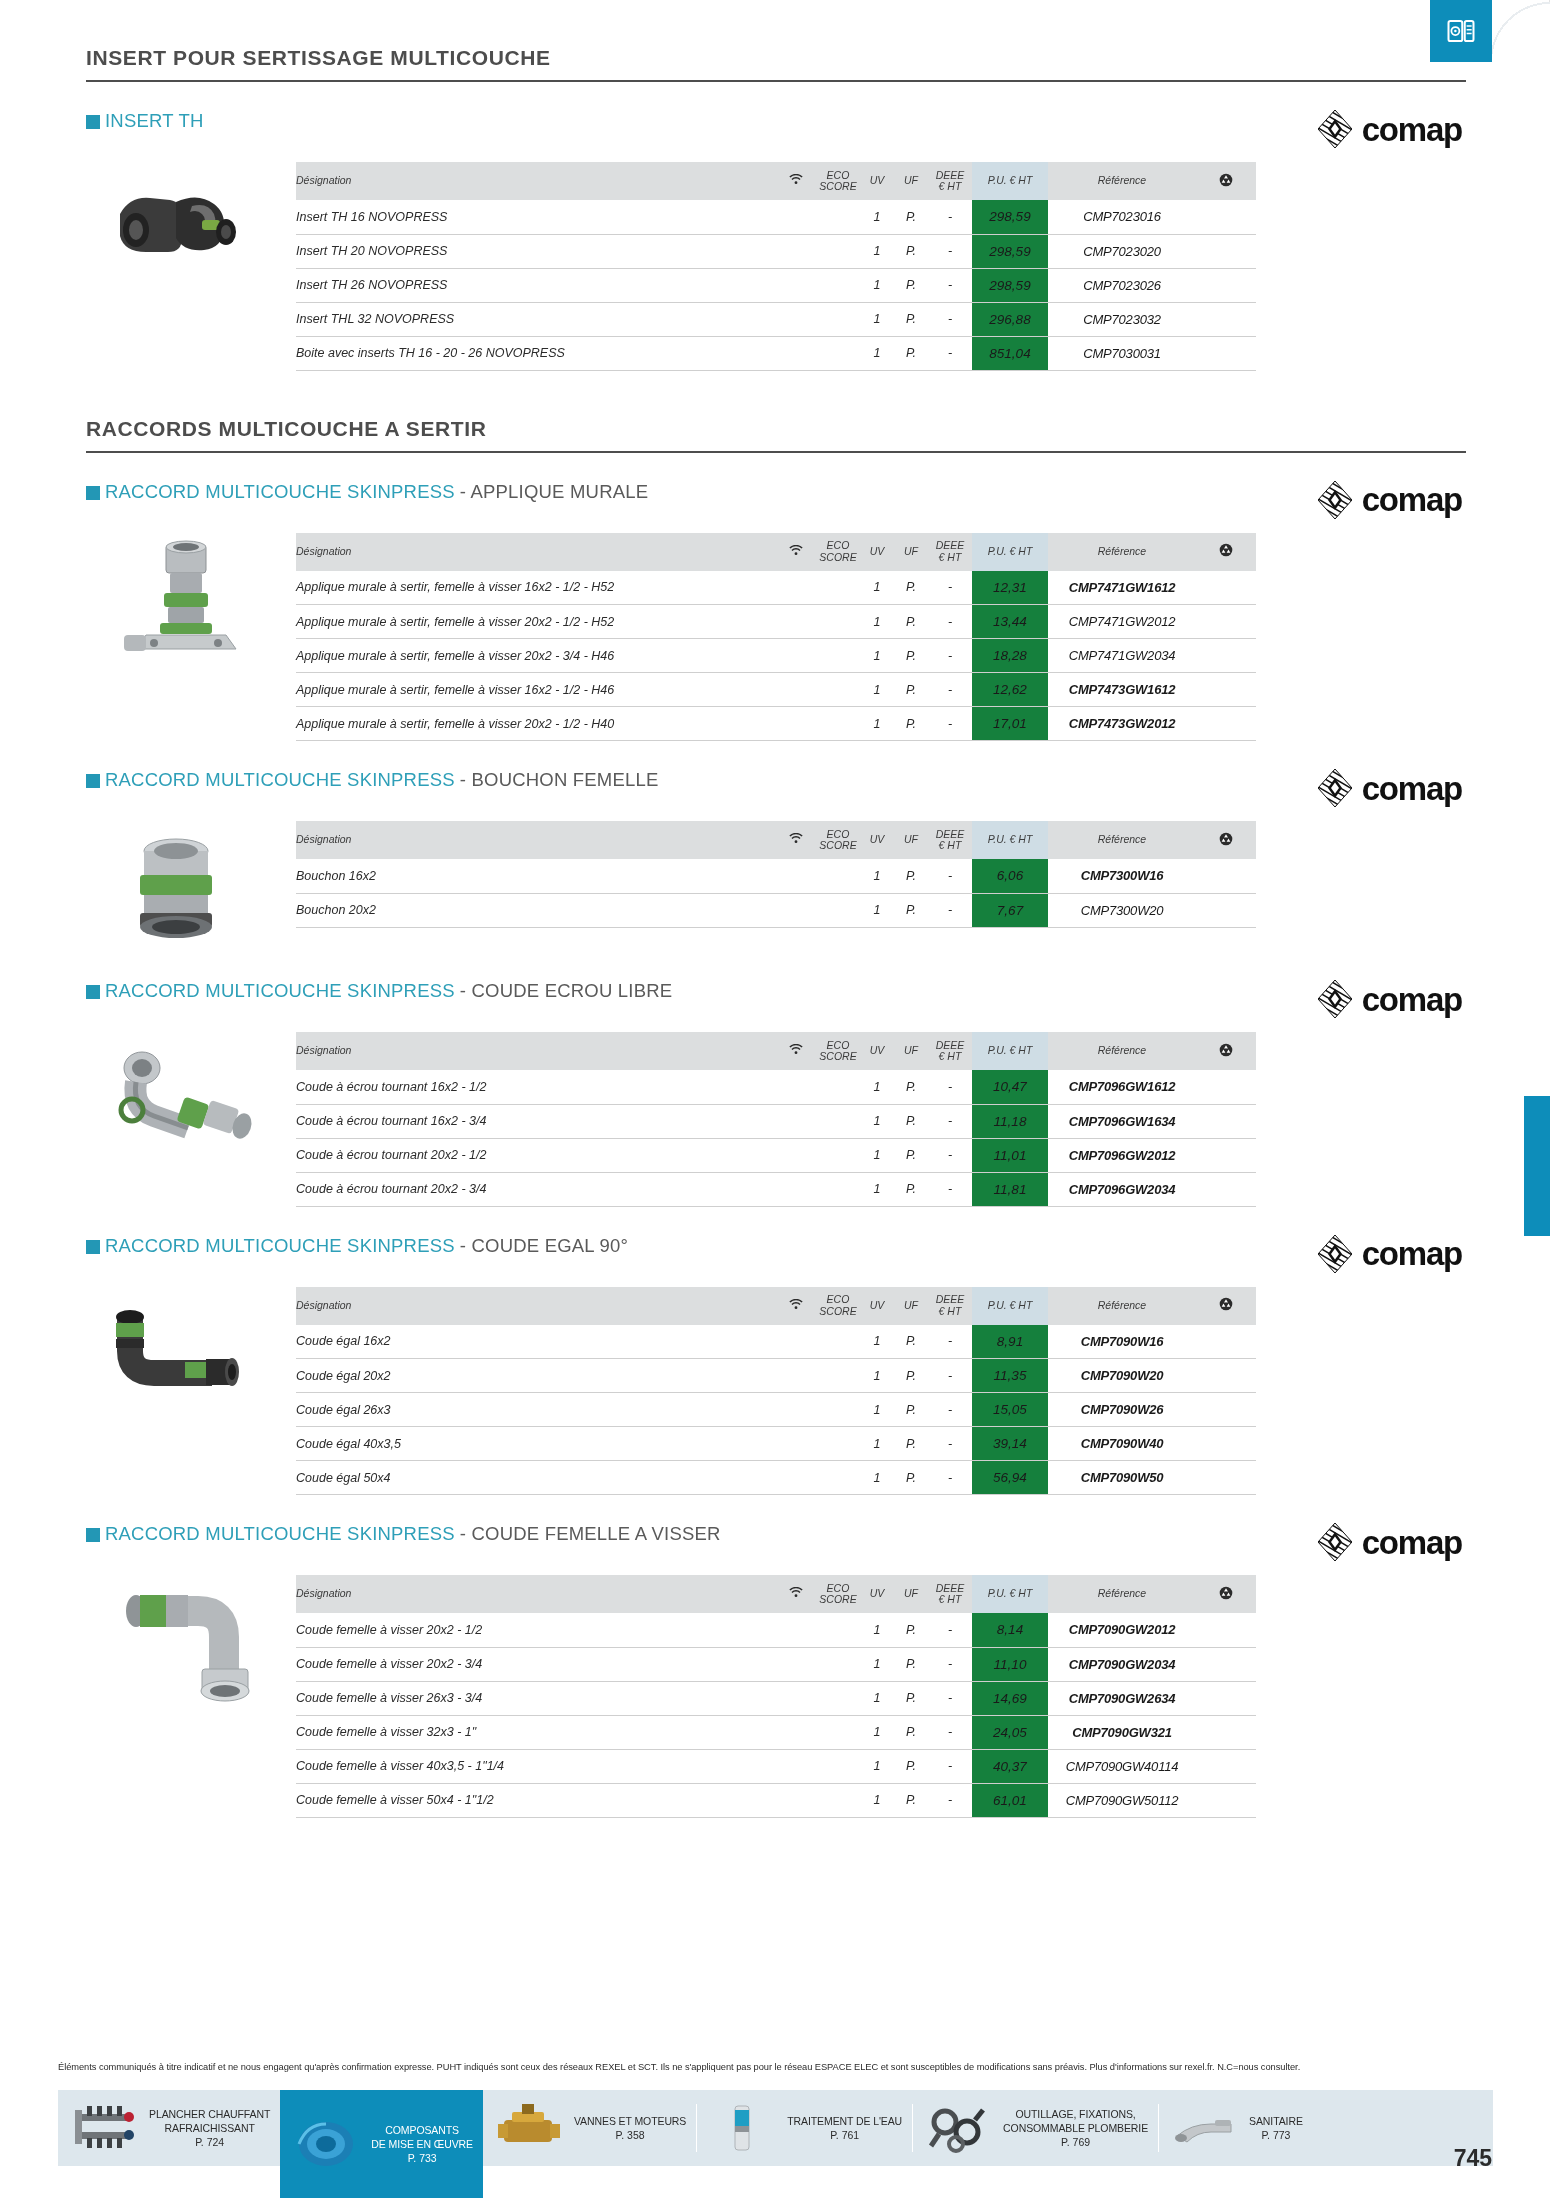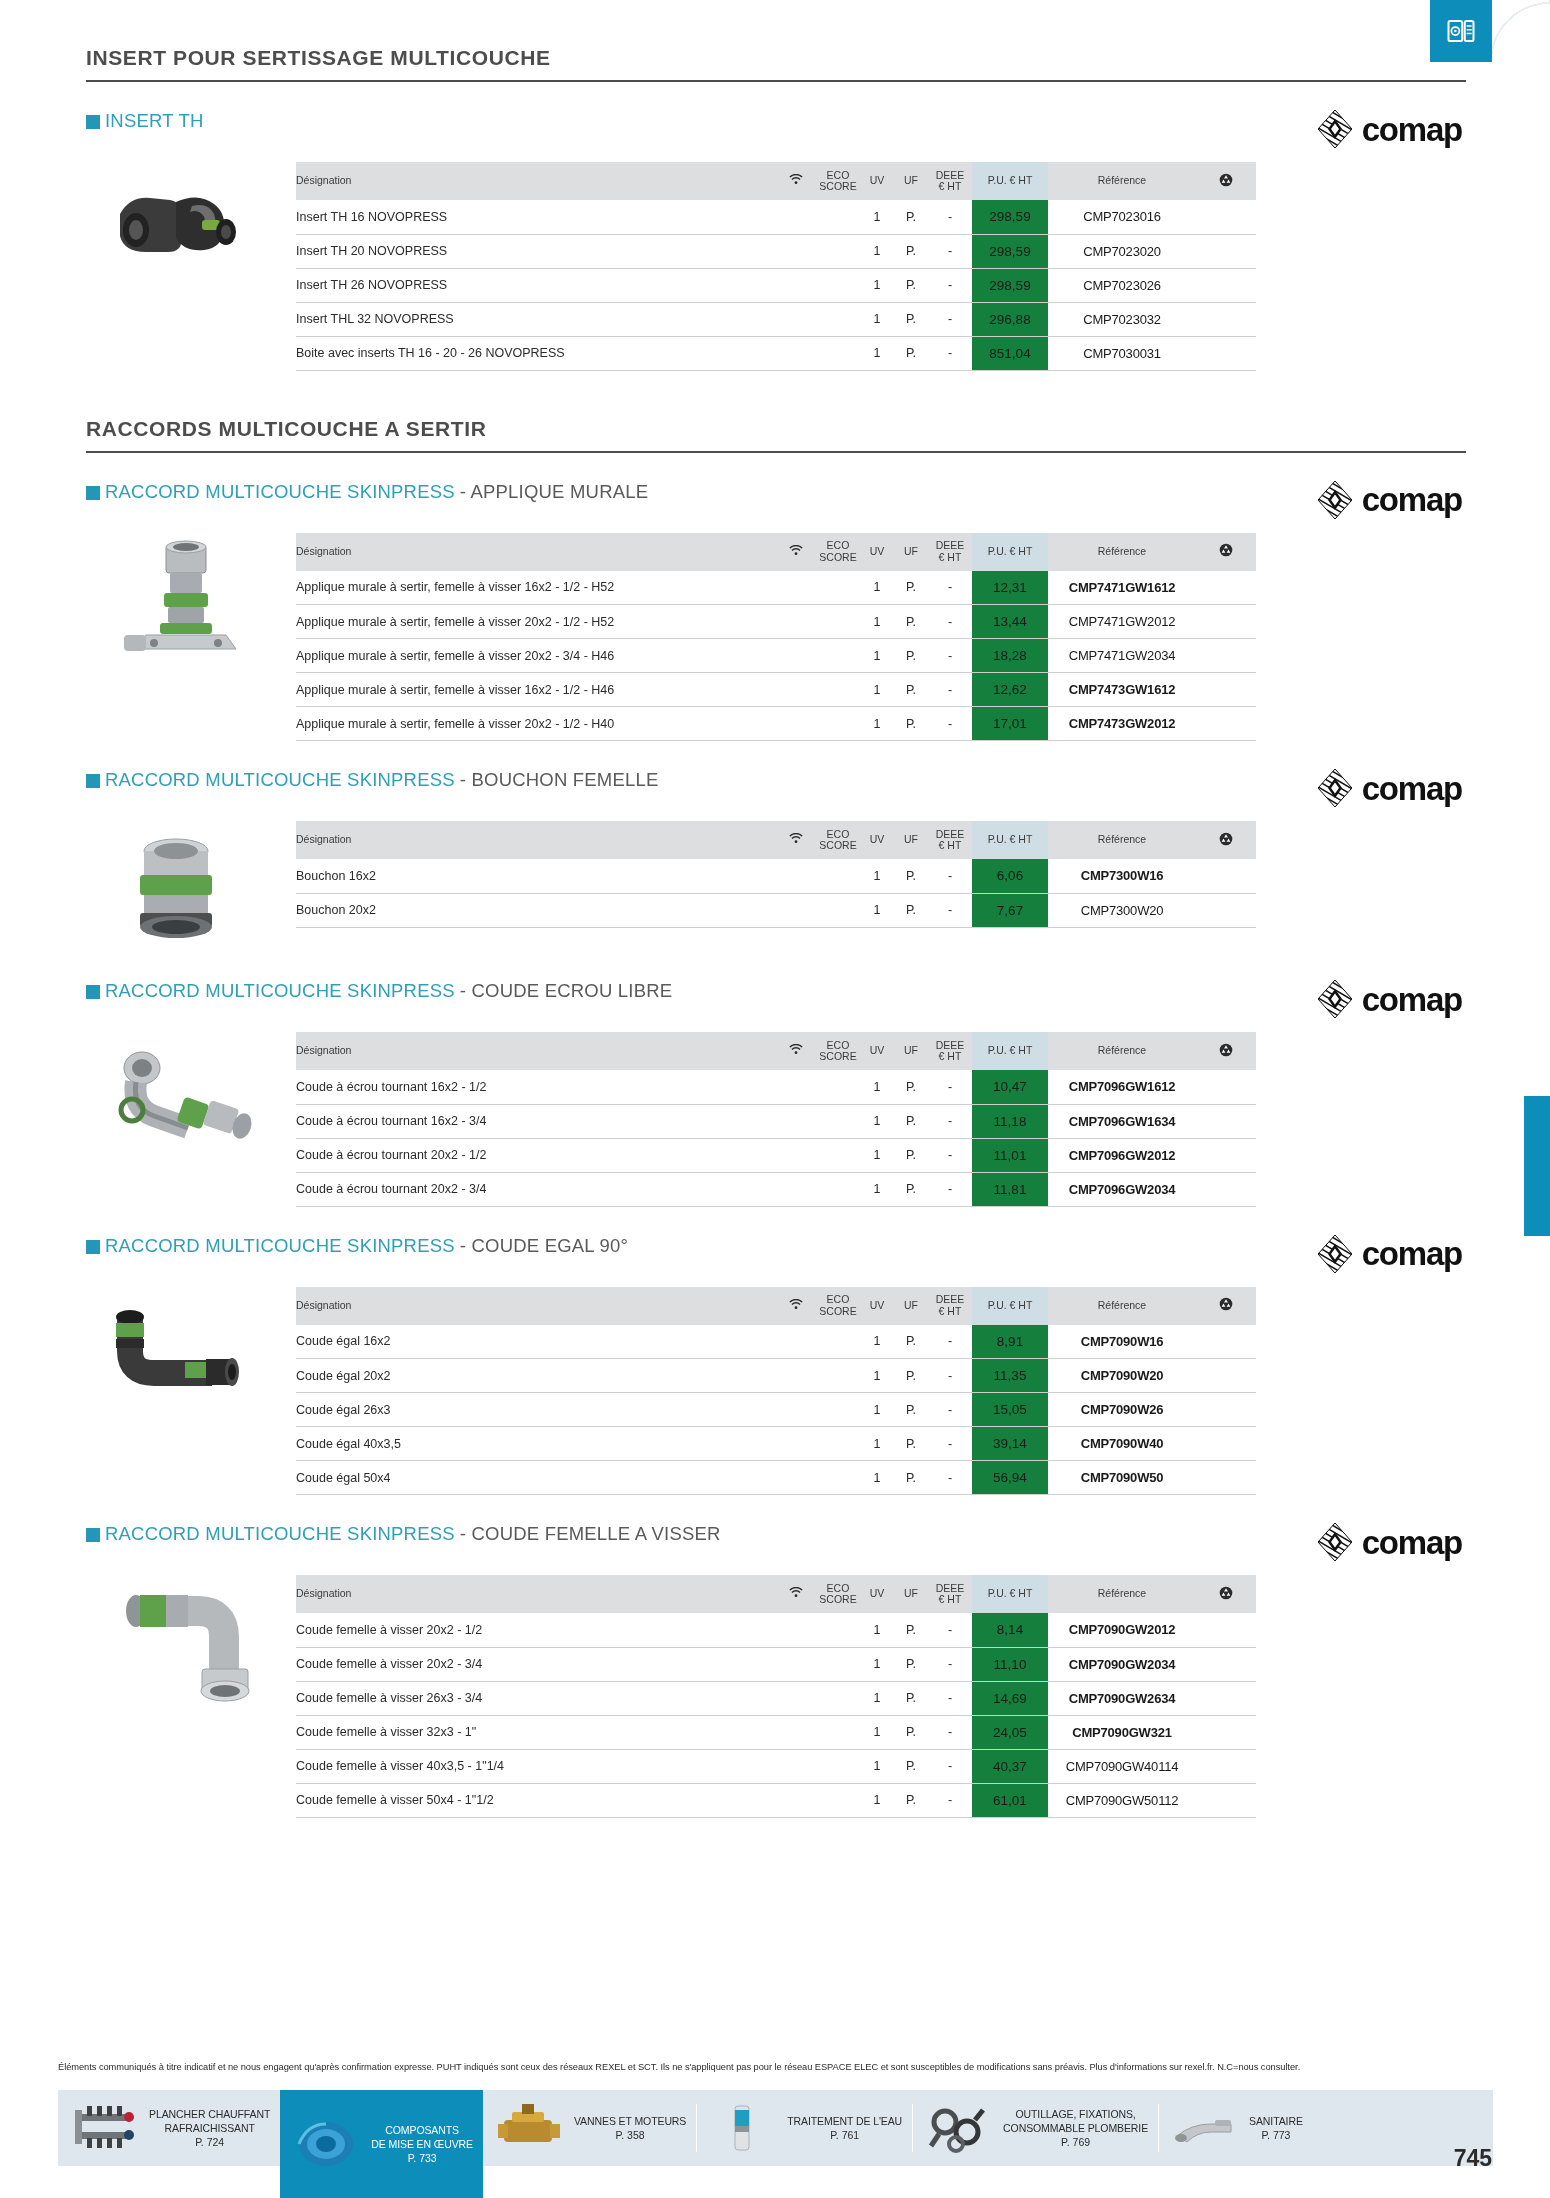--- a/index.html
+++ b/index.html
@@ -127,20 +127,21 @@
     align-items: flex-start;
     justify-content: center;
     padding-top: 6px;
   }
   .thumb svg { display: block; }
 
   table.price {
     border-collapse: collapse;
     width: 960px;
     table-layout: fixed;
+    font-style: italic;
   }
   table.price th, table.price td {
     font-weight: normal;
     padding: 0;
   }
   table.price thead tr { background: #dcdedf; height: 38px; }
   table.price thead th {
     font-size: 10.5px;
     color: #3b3b3b;
     line-height: 1.05;

